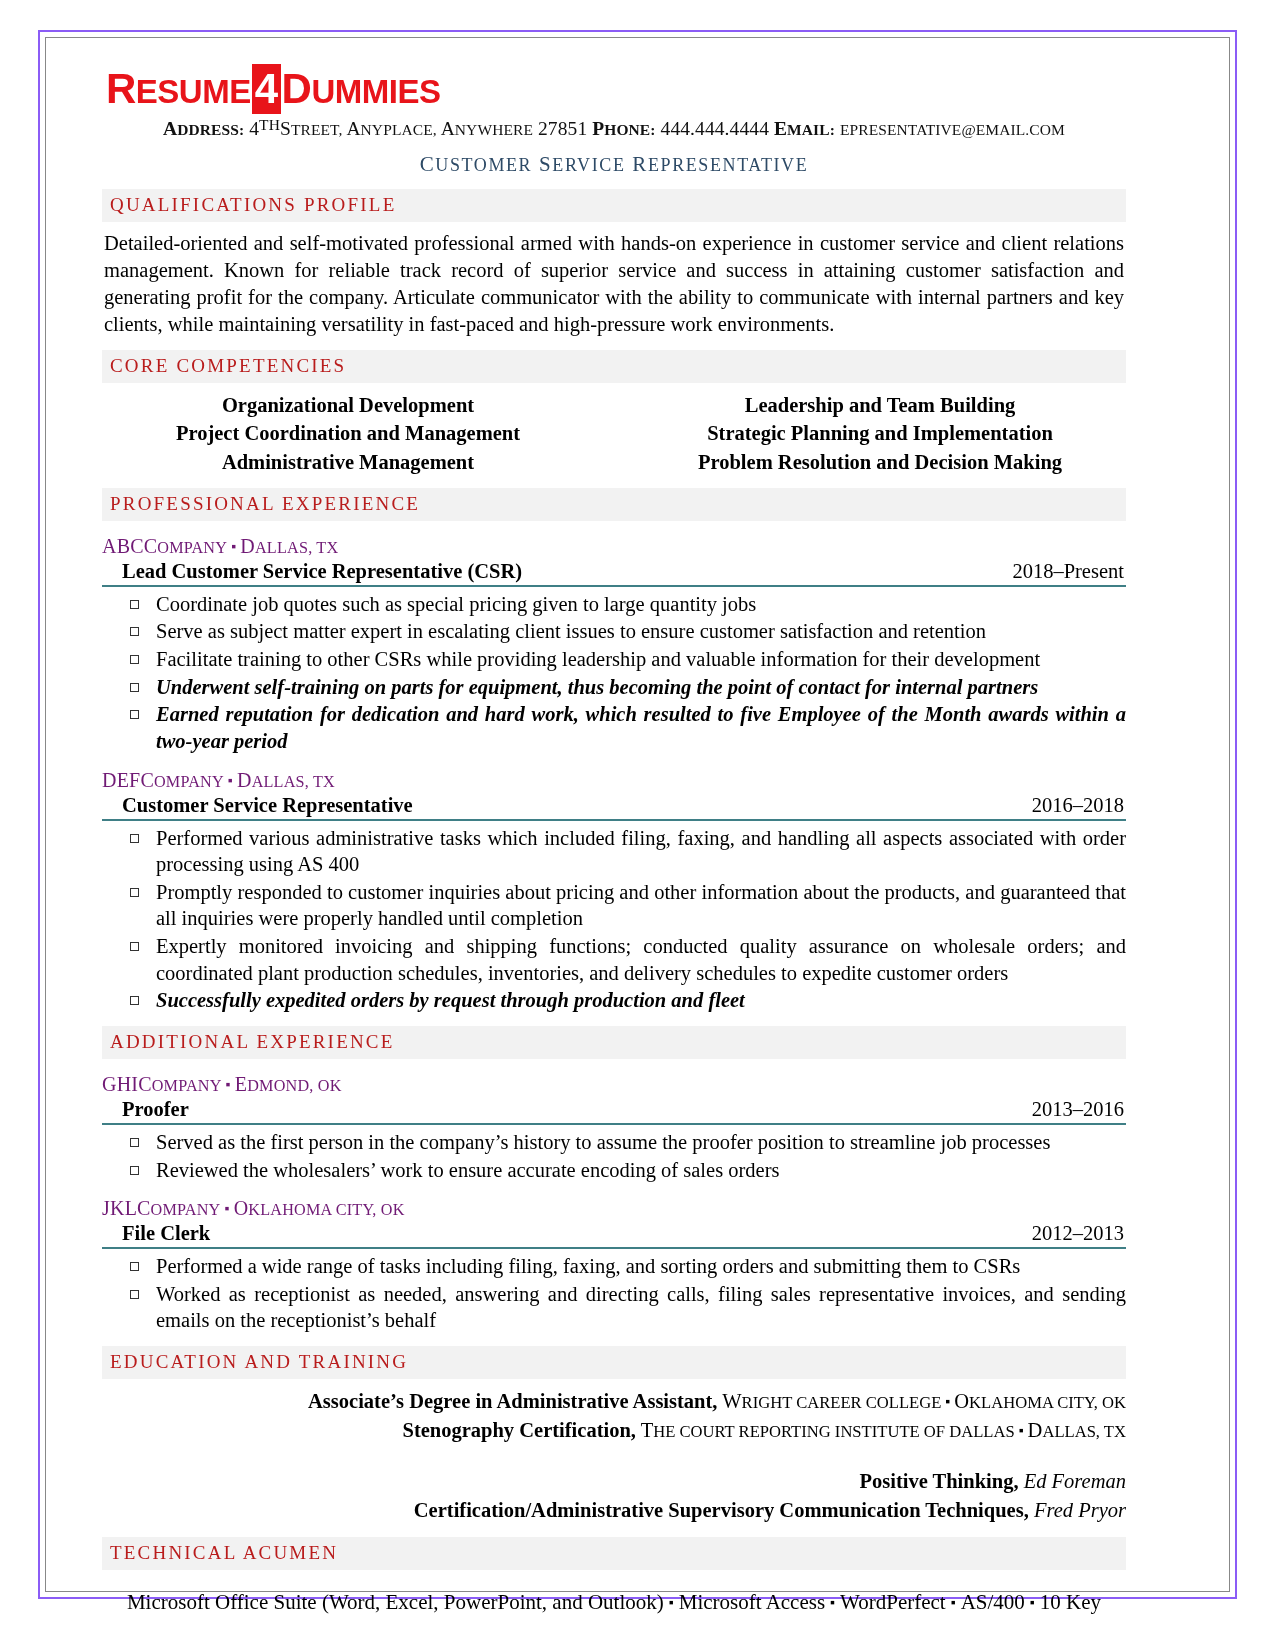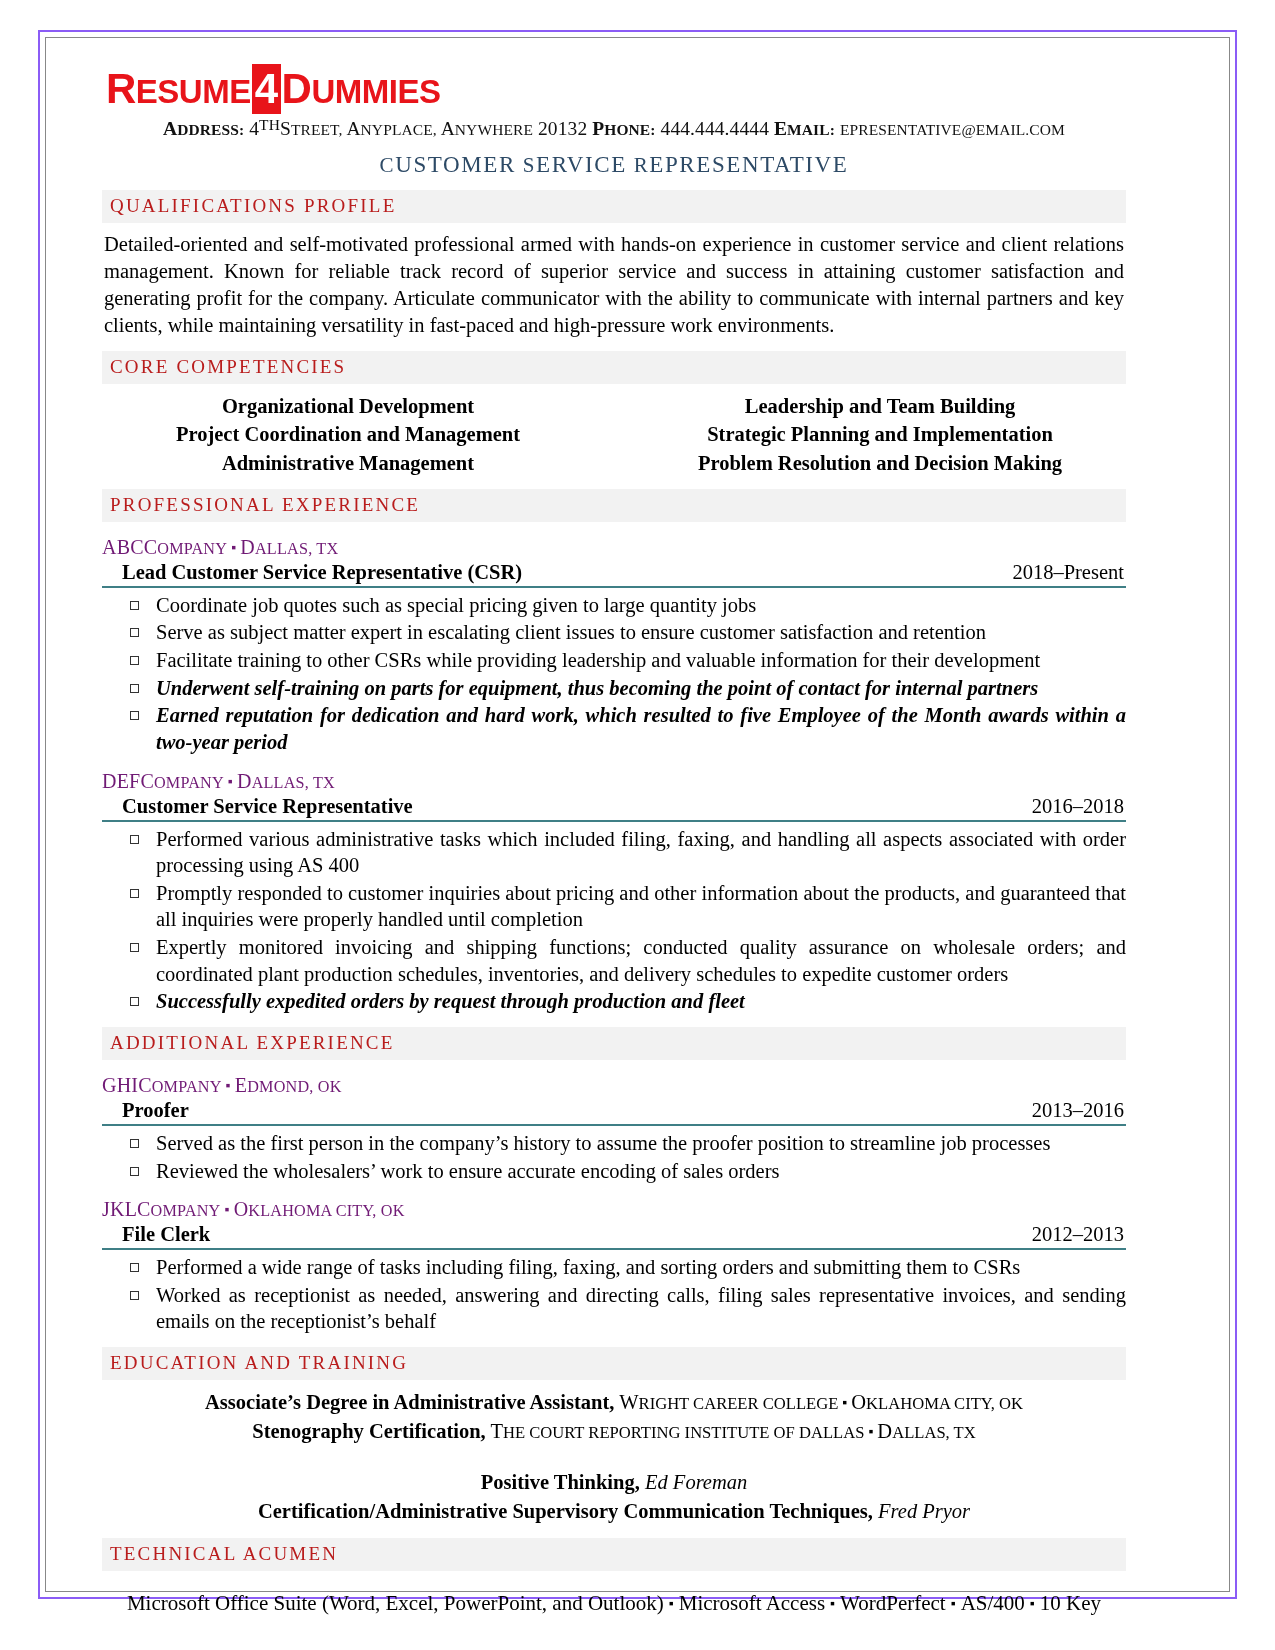--- a/index.html
+++ b/index.html
@@ -75,21 +75,21 @@
 
   .job-title {
     text-align: center;
     color: #2d4a66;
     font-size: 21px;
     letter-spacing: 1.6px;
     font-weight: normal;
     margin-bottom: 9px;
     white-space: nowrap;
   }
-  .job-title .sc { font-size: 23px; }
+  .job-title .sc { font-size: 18px; }
 
   
   .section-bar {
     background: #f2f2f2;
     color: #b91c1c;
     font-size: 19px;
     letter-spacing: 2.2px;
     padding: 6px 6px 6px 8px;
     margin-top: 12px;
     margin-bottom: 8px;
@@ -170,21 +170,21 @@
     display: block;
   }
   ul.bullets li.italic {
     font-style: italic;
     font-weight: 600;
   }
   ul.bullets li.nojustify { text-align: left; }
 
   
   .edu-line {
-    text-align: center;
+    text-align: right;
     font-size: 20.5px;
     line-height: 1.42;
     white-space: nowrap;
   }
   .edu-line b { font-weight: bold; }
   .edu-line .sc { font-size: 16.6px; }
   .edu-line .sep { font-size: 14px; vertical-align: 2px; margin: 0 4px; }
   .edu-line .it { font-style: italic; }
   .edu-gap { height: 22px; }
 
@@ -206,21 +206,21 @@
 
       <div class="logo">
         <span>R</span><span class="sc">ESUME</span><span class="four-box">4</span><span>D</span><span class="sc">UMMIES</span>
       </div>
 
       <div class="contact-line">
         <b><span>A</span><span class="sc">DDRESS:</span></b>
         <span>4</span><sup class="sc">TH</sup><span>S</span><span class="sc">TREET,</span>
         <span>A</span><span class="sc">NYPLACE,</span>
         <span>A</span><span class="sc">NYWHERE</span>
-        <span>20132</span>
+        <span>27851</span>
         <b><span>P</span><span class="sc">HONE:</span></b>
         <span>444.444.4444</span>
         <b><span>E</span><span class="sc">MAIL:</span></b>
         <span class="sc">EPRESENTATIVE@EMAIL.COM</span>
       </div>
 
       <div class="job-title">
         <span>C</span><span class="sc">USTOMER</span>
         <span>S</span><span class="sc">ERVICE</span>
         <span>R</span><span class="sc">EPRESENTATIVE</span>

